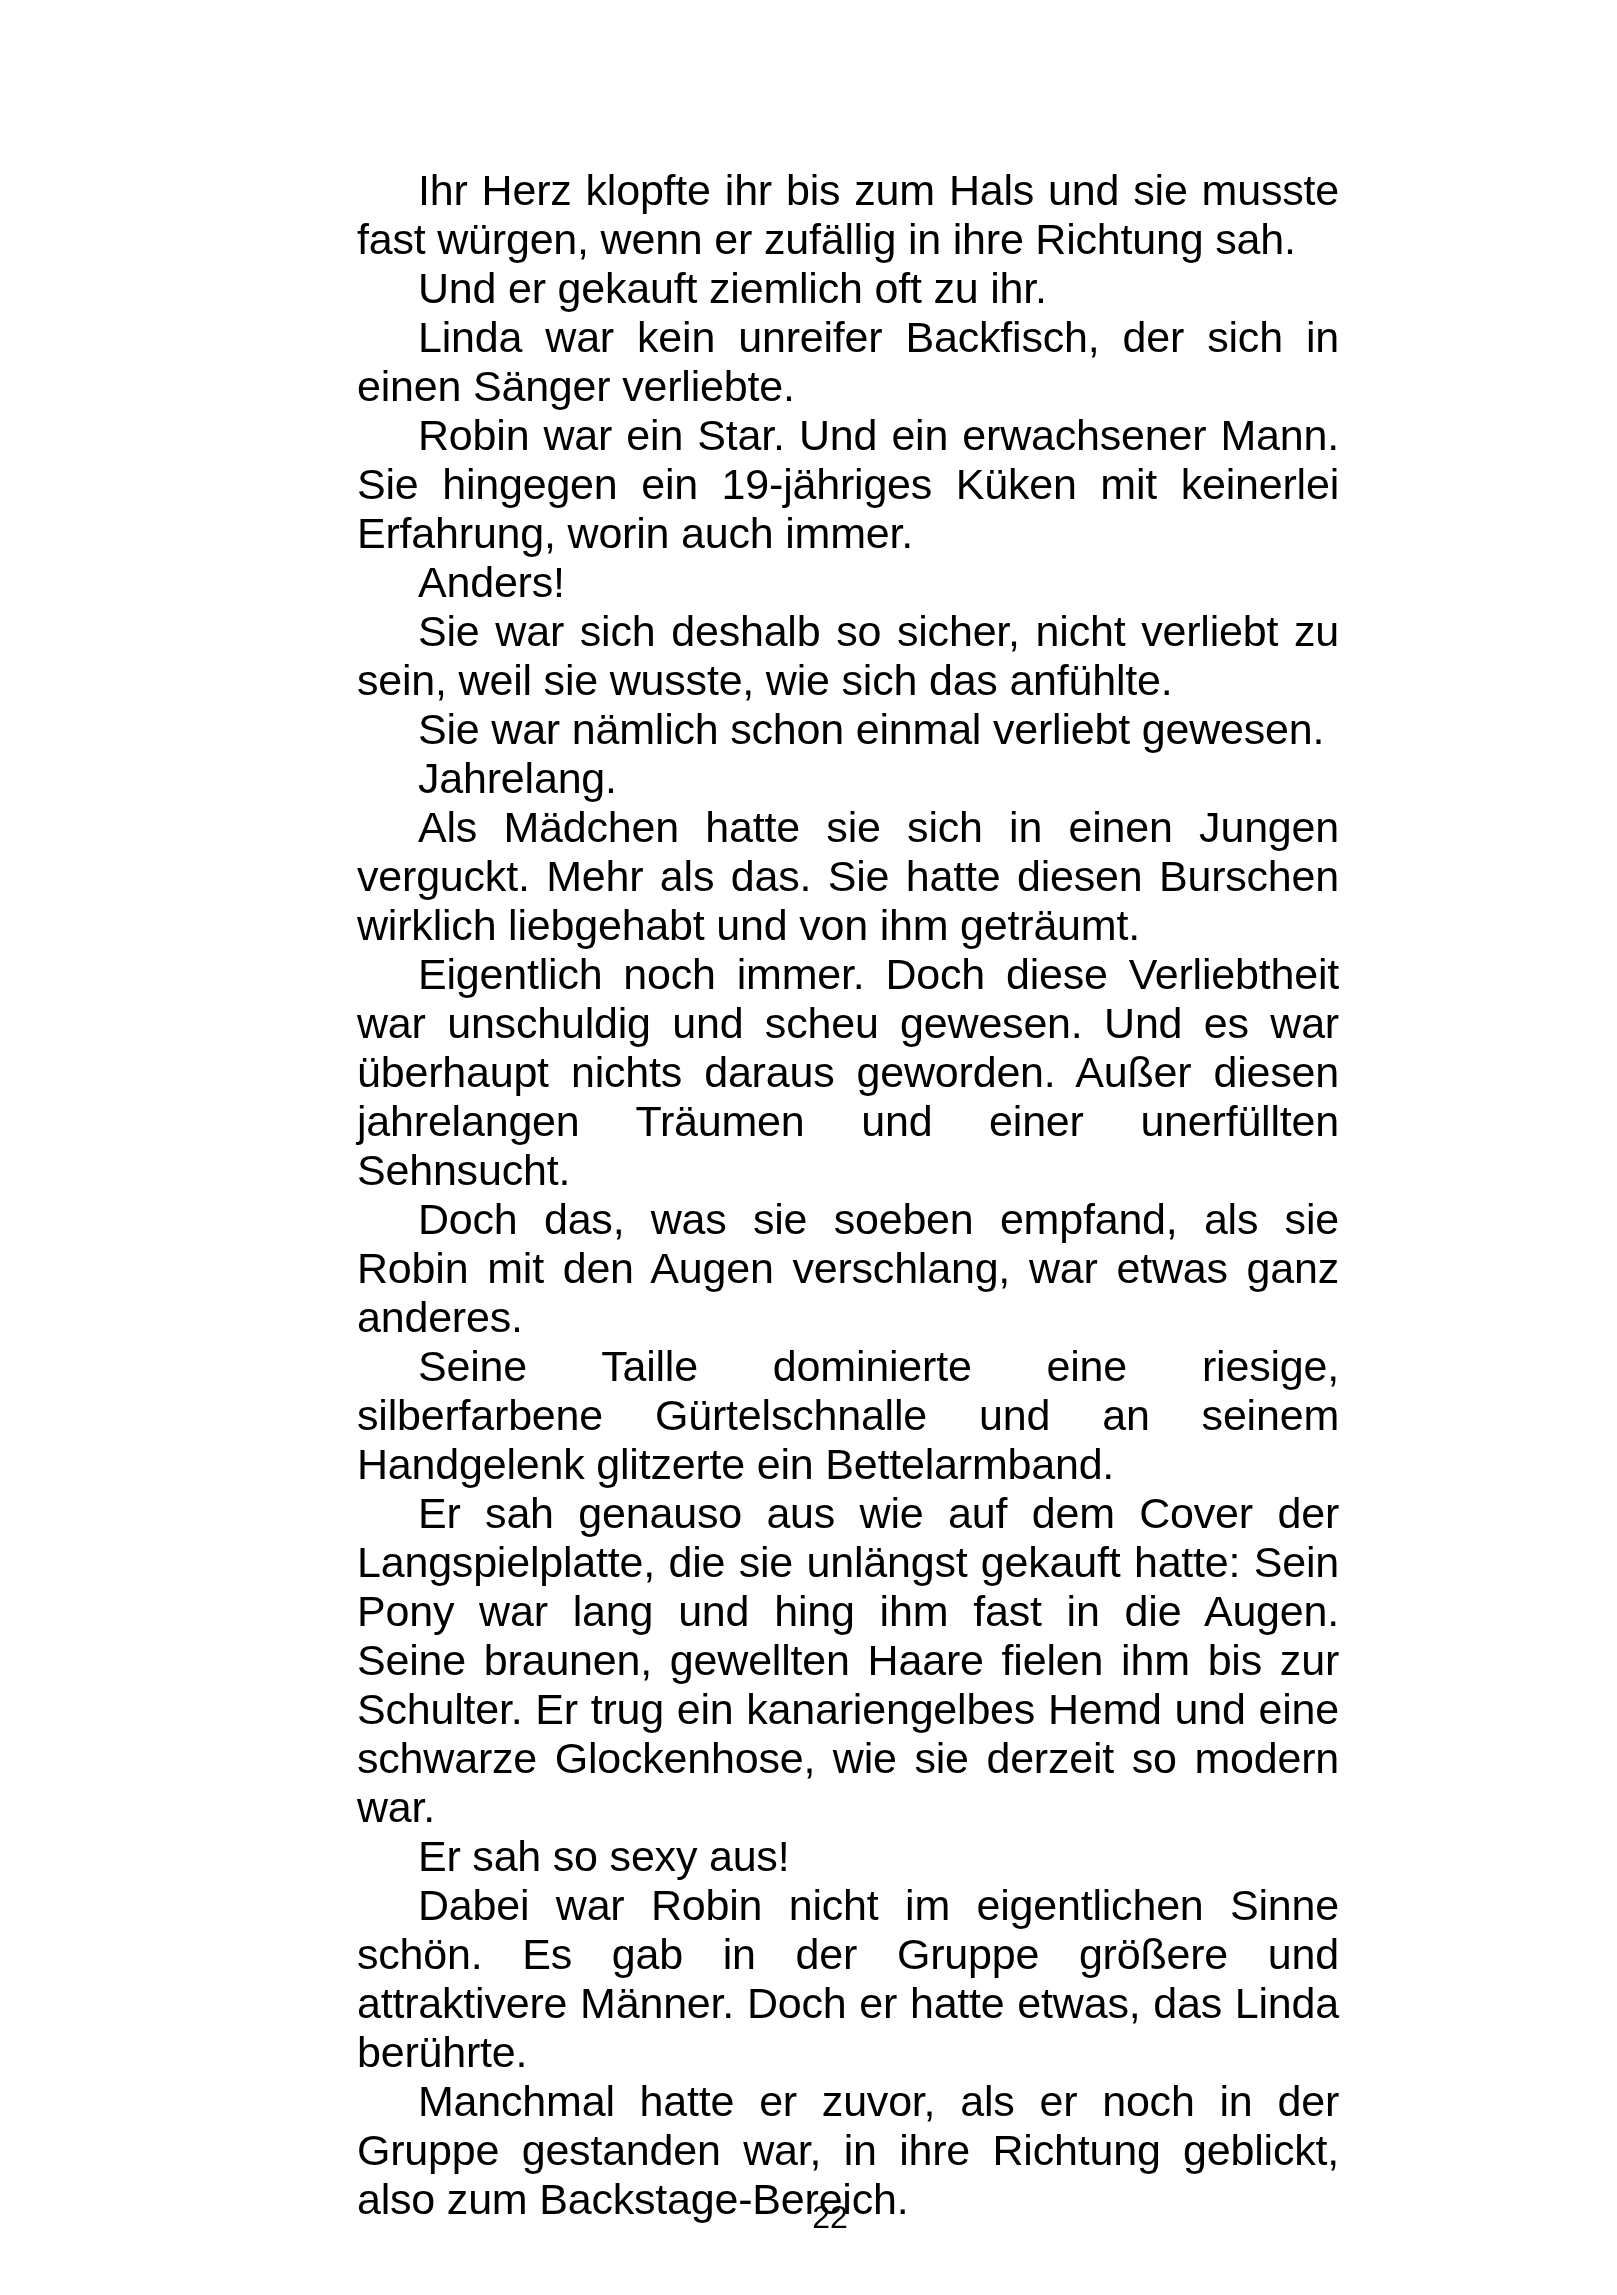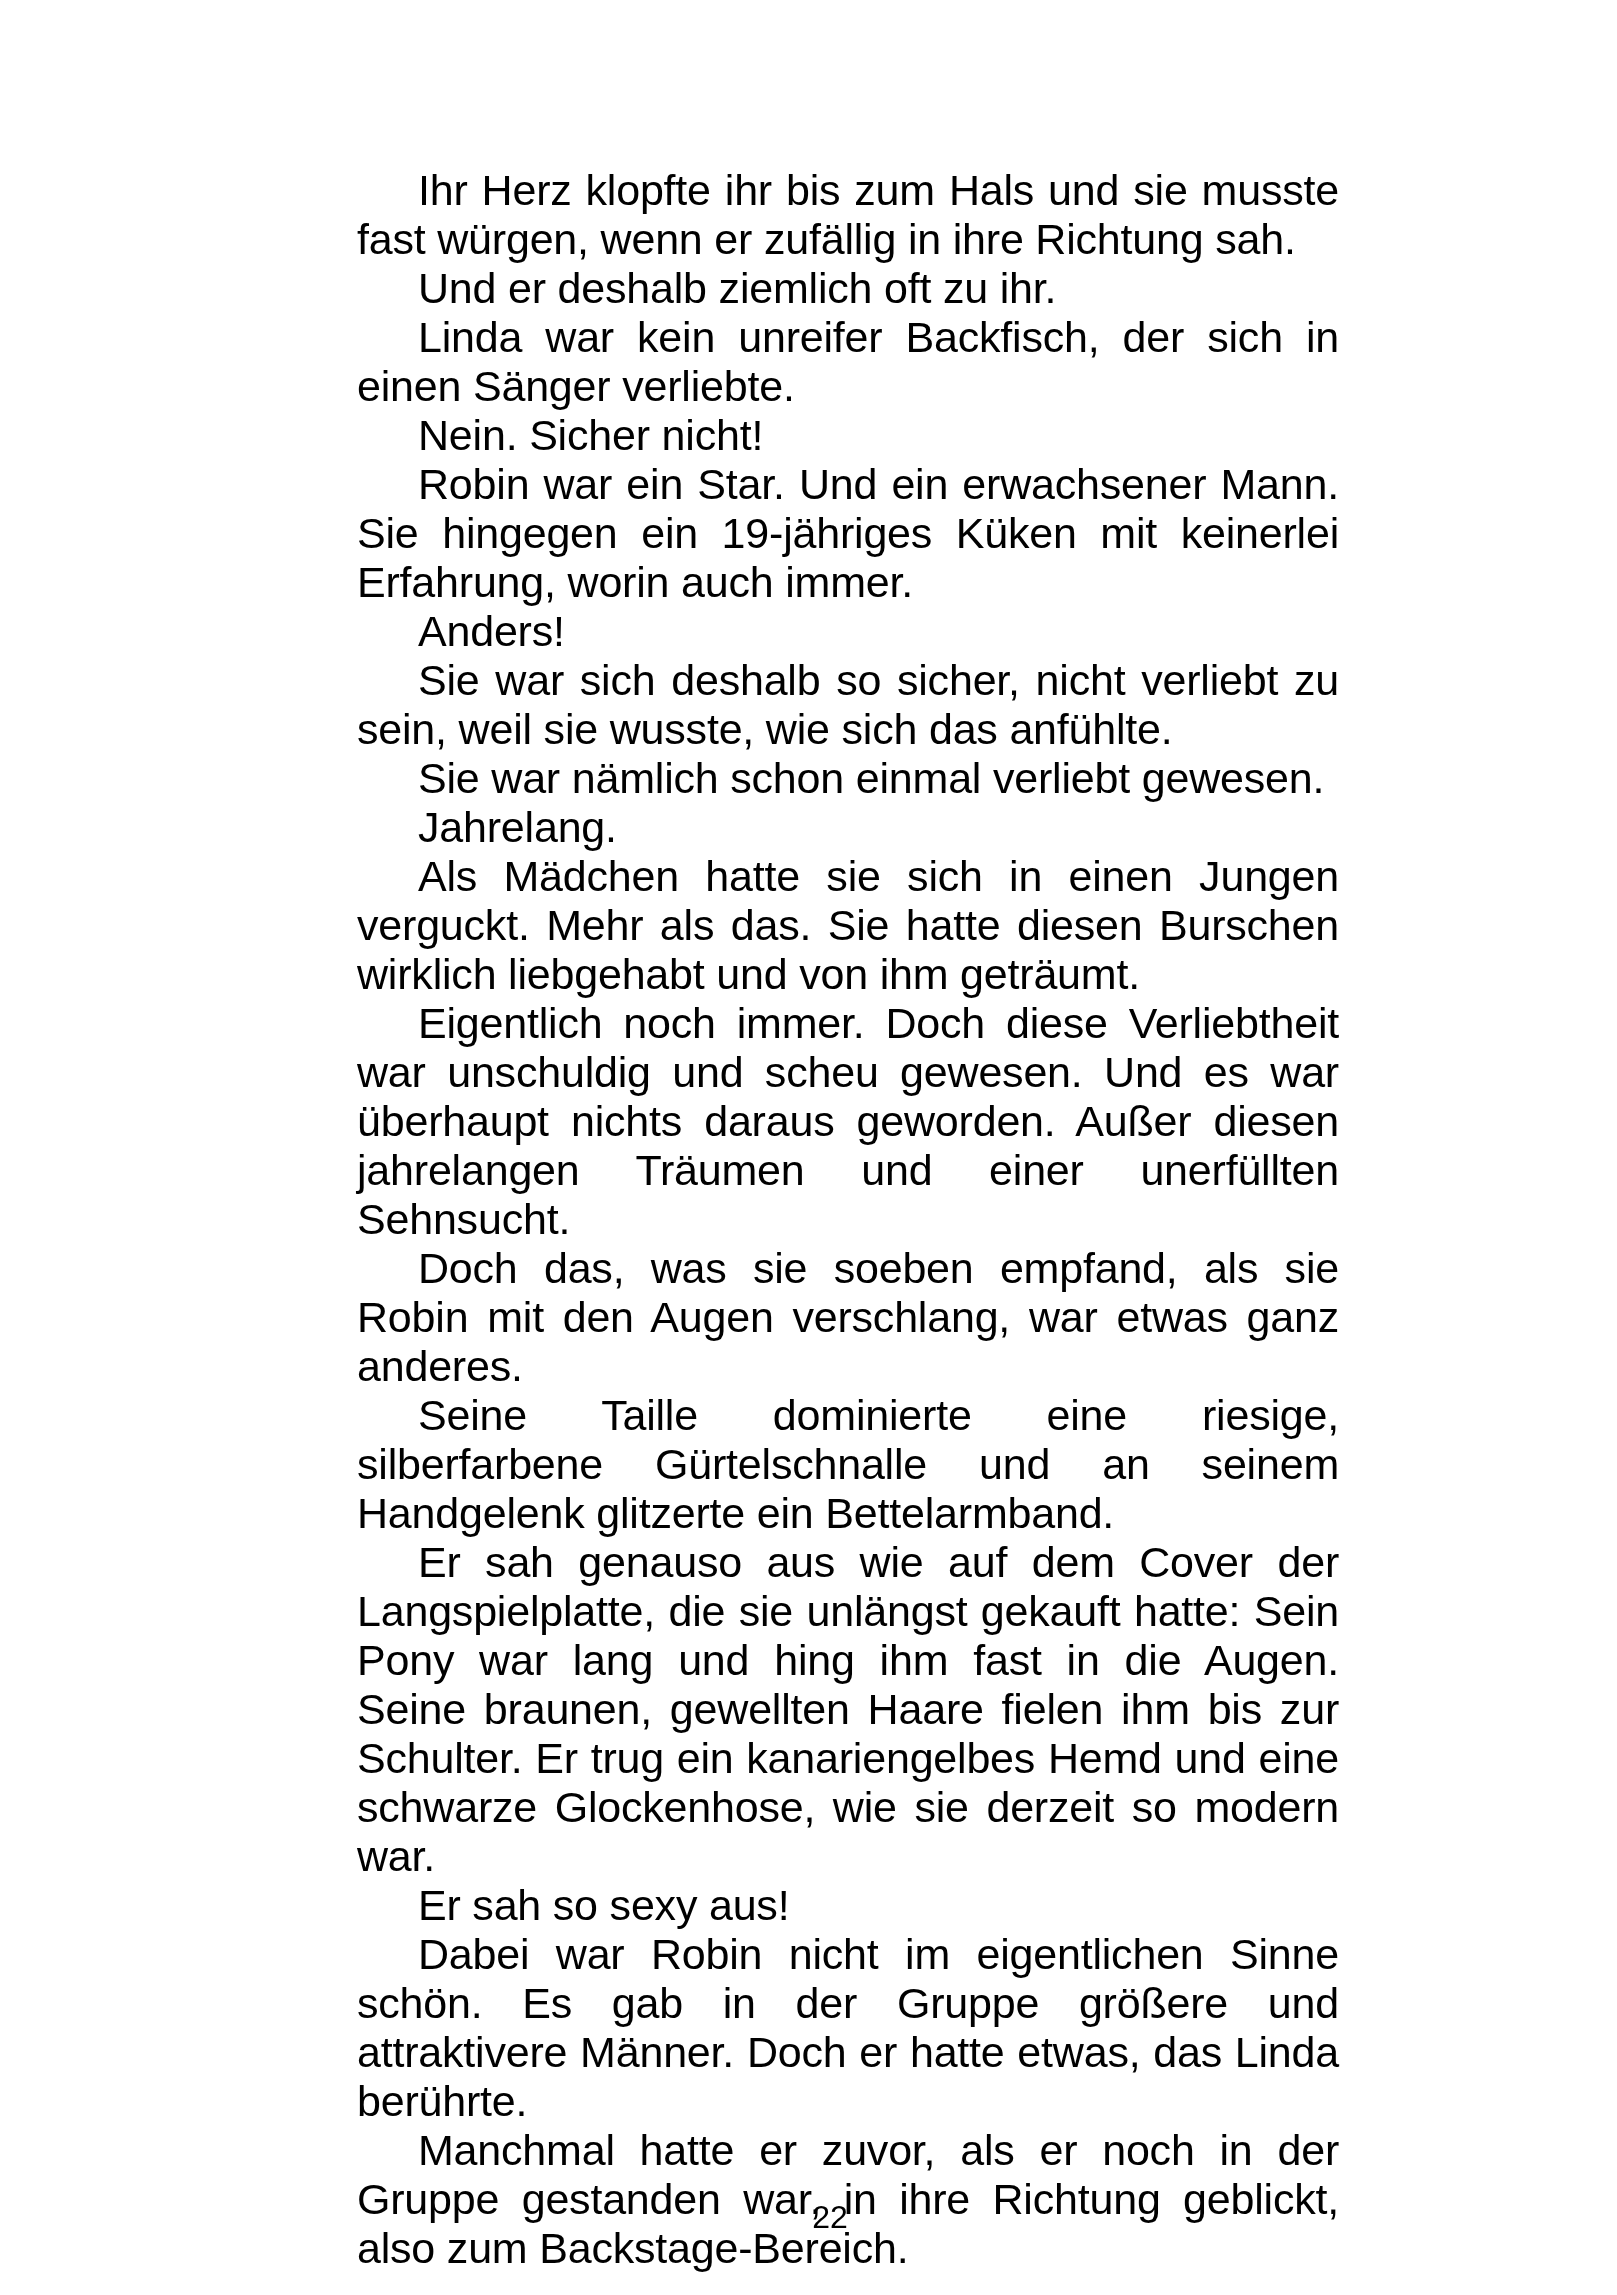--- a/index.html
+++ b/index.html
@@ -41,23 +41,22 @@
       font-size: 32px;
       line-height: 37px;
     }
   </style>
 </head>
 <body>
 
 <div class="page">
   <div class="text-block">
     <p>Ihr Herz klopfte ihr bis zum Hals und sie musste fast würgen, wenn er zufällig in ihre Richtung sah.</p>
-    <p>Und er deshalb ziemlich oft zu ihr.</p>
+    <p>Und er gekauft ziemlich oft zu ihr.</p>
     <p>Linda war kein unreifer Backfisch, der sich in einen Sänger verliebte.</p>
-    <p>Nein. Sicher nicht!</p>
     <p>Robin war ein Star. Und ein erwachsener Mann. Sie hingegen ein 19-jähriges Küken mit keinerlei Erfahrung, worin auch immer.</p>
     <p>Anders!</p>
     <p>Sie war sich deshalb so sicher, nicht verliebt zu sein, weil sie wusste, wie sich das anfühlte.</p>
     <p>Sie war nämlich schon einmal verliebt gewesen.</p>
     <p>Jahrelang.</p>
     <p>Als Mädchen hatte sie sich in einen Jungen verguckt. Mehr als das. Sie hatte diesen Burschen wirklich liebgehabt und von ihm geträumt.</p>
     <p>Eigentlich noch immer. Doch diese Verliebtheit war unschuldig und scheu gewesen. Und es war überhaupt nichts daraus geworden. Außer diesen jahrelangen Träumen und einer unerfüllten Sehnsucht.</p>
     <p>Doch das, was sie soeben empfand, als sie Robin mit den Augen verschlang, war etwas ganz anderes.</p>
     <p>Seine Taille dominierte eine riesige, silberfarbene Gürtelschnalle und an seinem Handgelenk glitzerte ein Bettelarmband.</p>
     <p>Er sah genauso aus wie auf dem Cover der Langspielplatte, die sie unlängst gekauft hatte: Sein Pony war lang und hing ihm fast in die Augen. Seine braunen, gewellten Haare fielen ihm bis zur Schulter. Er trug ein kanariengelbes Hemd und eine schwarze Glockenhose, wie sie derzeit so modern war.</p>

